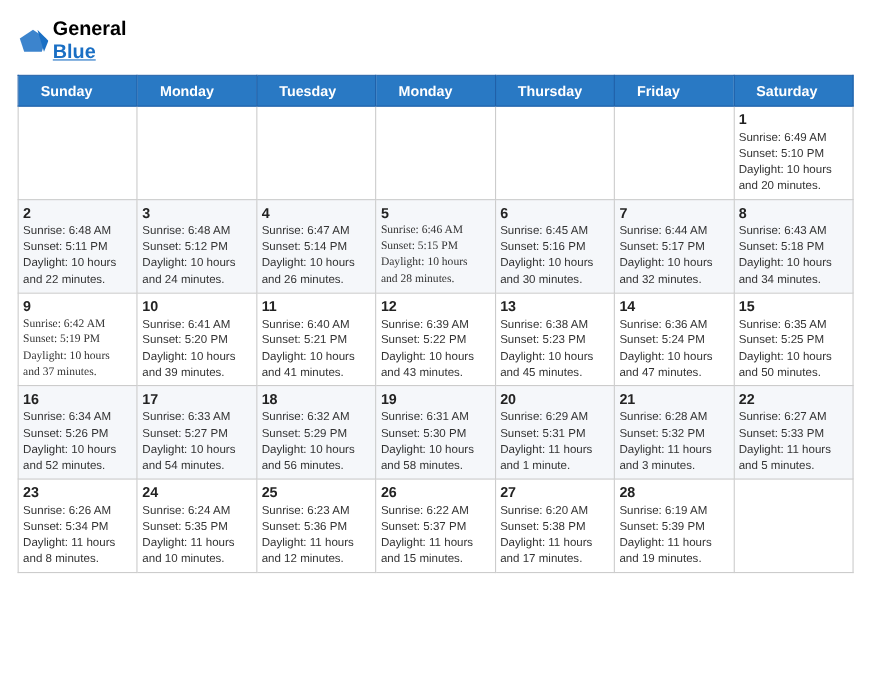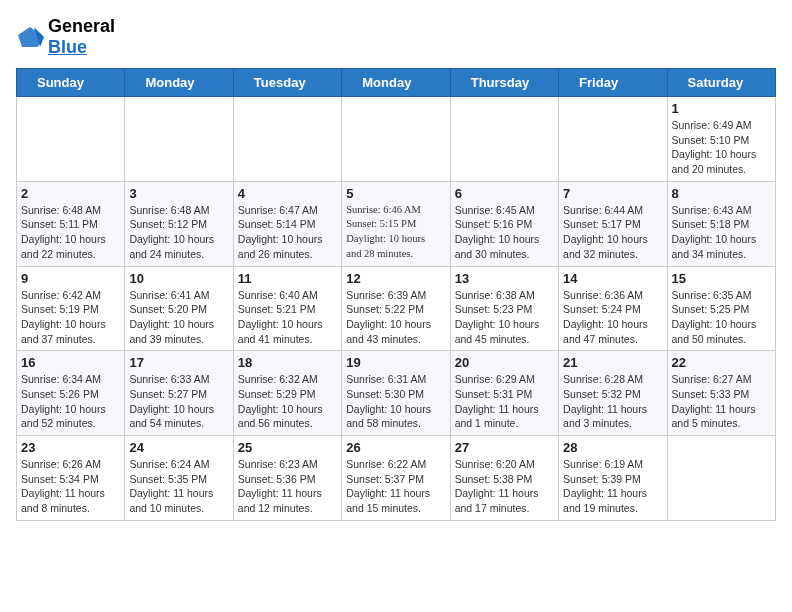--- a/index.html
+++ b/index.html
@@ -183,21 +183,21 @@
           <div class="day-number">8</div>
           <div class="day-info" style="white-space: pre-line;">Sunrise: 6:43 AM
 Sunset: 5:18 PM
 Daylight: 10 hours
 and 34 minutes.</div>
         </td>
       </tr>
       <tr>
         <td>
           <div class="day-number">9</div>
-          <div class="day-info" style="white-space: pre-line;">Sunrise: 6:42 AM
+          <div class="day-info" style="white-space: pre-line; font-family: Liberation Serif, serif;">Sunrise: 6:42 AM
 Sunset: 5:19 PM
 Daylight: 10 hours
 and 37 minutes.</div>
         </td>
         <td>
           <div class="day-number">10</div>
           <div class="day-info" style="white-space: pre-line;">Sunrise: 6:41 AM
 Sunset: 5:20 PM
 Daylight: 10 hours
 and 39 minutes.</div>

